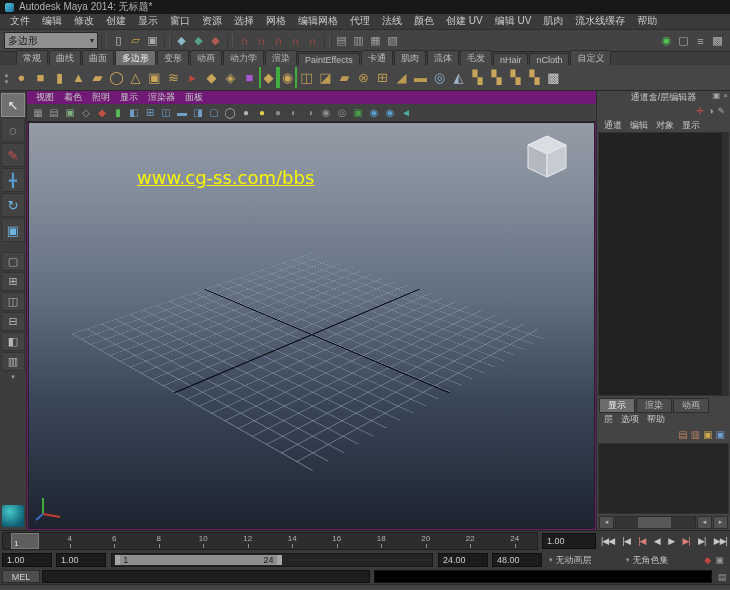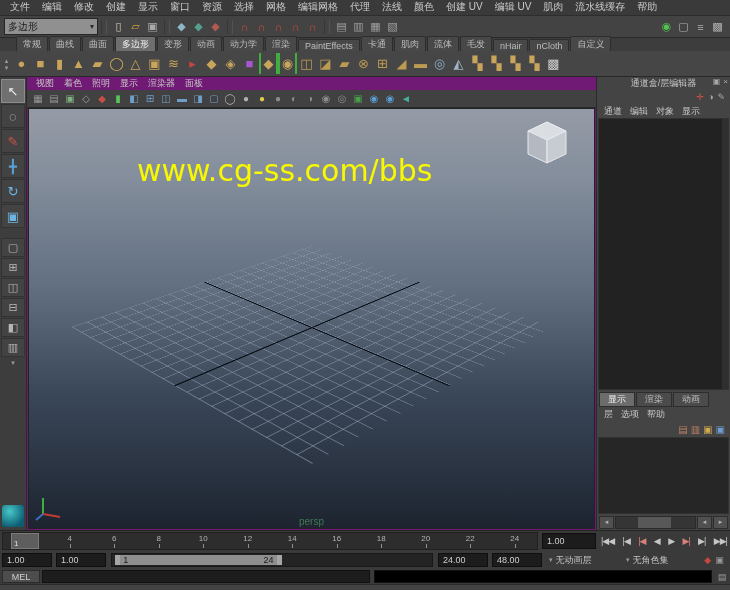--- a/index.html
+++ b/index.html
@@ -68,22 +68,22 @@
   .canvas{flex:1 1 auto;position:relative;overflow:hidden;margin:0 1px 1px 1px;
     border:1px solid #222;
     background:linear-gradient(180deg,#959ba6 0%,#848e9c 16%,#627082 42%,#3a4759 68%,#1d2430 100%);}
   .grid-plane{position:absolute;left:50%;top:50%;width:340px;height:340px;margin:-162px 0 0 -170px;
     transform:perspective(850px) rotateX(65deg) rotateZ(45deg);
     background-image:
       repeating-linear-gradient(0deg,rgba(165,180,200,.50) 0 1px,transparent 1px 17px),
       repeating-linear-gradient(90deg,rgba(165,180,200,.50) 0 1px,transparent 1px 17px);}
   .grid-axis-h{position:absolute;left:0;right:0;top:50%;height:2px;background:#0c1118;}
   .grid-axis-v{position:absolute;top:0;bottom:0;left:50%;width:2px;background:#0c1118;}
-  .watermark{position:absolute;left:108px;top:44px;font-size:30px;color:#f8f800;
-    font-family:"DejaVu Sans",sans-serif;white-space:nowrap;}
+  .watermark{position:absolute;left:108px;top:44px;font-size:18px;color:#f8f800;
+    font-family:"DejaVu Sans",sans-serif;white-space:nowrap;text-decoration:underline;}
   .viewcube{position:absolute;right:20px;top:8px;}
   .axis-gizmo{position:absolute;left:5px;bottom:4px;}
   .camera-label{position:absolute;left:0;right:0;bottom:1px;text-align:center;
     font-size:10px;color:#3f7a52;}
 
   
   .side-panel{width:133px;background:#444;border-left:1px solid #2a2a2a;display:flex;
     flex-direction:column;flex:0 0 auto;min-height:0;}
   .cb-title-row{height:13px;position:relative;display:flex;align-items:center;
     justify-content:center;font-size:9px;color:#c6c6c6;flex:0 0 auto;}
@@ -146,20 +146,24 @@
   .mel-output{width:336px;margin:1px 2px;background:#000;border:1px solid #111;flex:0 0 auto;}
   .mel-icon{width:16px;display:flex;align-items:center;justify-content:center;
     font-size:9px;color:#9c9c9c;flex:0 0 auto;}
   .row-d{height:5px;background:#434343;border-top:1px solid #2a2a2a;flex:0 0 auto;}
 </style>
 </head>
 <body>
 
 <div class="window">
 
+  <div class="titlebar">
+    <span class="app-icon"></span>
+    <span>Autodesk Maya 2014: 无标题*</span>
+  </div>
 
   <div class="menubar">
 
   <span class="menu-item">文件</span>
       <span class="menu-item">编辑</span>
       <span class="menu-item">修改</span>
       <span class="menu-item">创建</span>
       <span class="menu-item">显示</span>
       <span class="menu-item">窗口</span>
       <span class="menu-item">资源</span>
@@ -527,21 +531,20 @@
             <polygon points="27,23 46,14 46,37 27,46" fill="#c7ccd3" stroke="#e7e9ee" stroke-width="1"></polygon>
           </svg>
         </div>
         <div class="axis-gizmo">
           <svg width="34" height="32" viewBox="0 0 34 32">
             <line x1="9" y1="24" x2="9" y2="8" stroke="#3fae3f" stroke-width="2"></line>
             <line x1="9" y1="24" x2="26" y2="27" stroke="#c23b30" stroke-width="2"></line>
             <line x1="9" y1="24" x2="2" y2="30" stroke="#3b6fc2" stroke-width="2"></line>
           </svg>
         </div>
-        <div class="camera-label">persp</div>
       </div>
     </div>
 
     <div class="side-panel">
       <div class="cb-title-row">
         <span>通道盒/层编辑器</span>
         <span class="cb-win-icons">
 
         <span style="color: rgb(168, 168, 168);">▣</span>
             <span style="color: rgb(168, 168, 168);">×</span>

